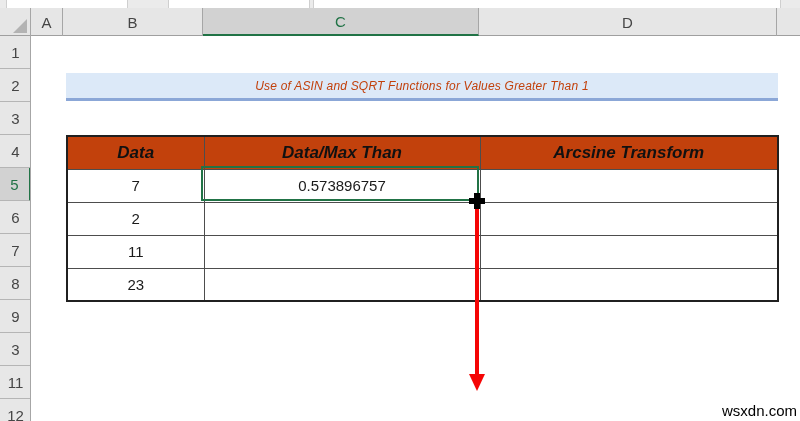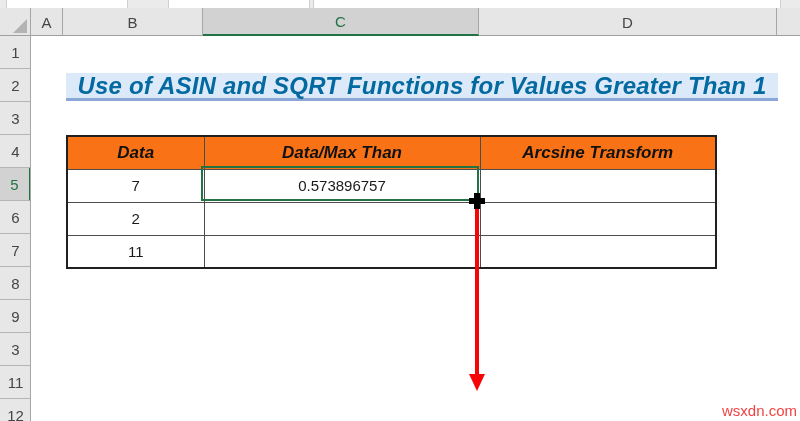--- a/index.html
+++ b/index.html
@@ -21,41 +21,41 @@
                 border-left:14px solid transparent; border-bottom:14px solid #b3b3b3; }
   
   .row-headers{ position:absolute; left:0; top:36px; width:31px; height:385px; overflow:hidden; background:#e7e7e7; border-right:1px solid #a6a6a6; }
   .row-h{ width:31px; height:33px; border-bottom:1px solid #b5b5b5; display:flex; align-items:center; justify-content:center;
           font-size:15px; color:#454545; }
   .row-h.sel{ background:#d2d2d2; color:#217346; border-right:2px solid #217346; }
   
   .title-bar{ position:absolute; left:66px; top:73px; width:712px; height:28px;
               background:#dce9f8; border-bottom:3px solid #8ba7d7;
               display:flex; align-items:center; justify-content:center; }
-  .title-bar span{ font-size:24px; font-weight:bold; font-style:italic; color:#0369a1; letter-spacing:0.2px; }
+  .title-bar span{ font-size:12px; font-weight:normal; font-style:italic; color:#c2410c; letter-spacing:0.2px; }
   
   table.sheet{ position:absolute; left:66px; top:135px; border-collapse:collapse; table-layout:fixed; }
   table.sheet td{ border:1px solid #4d4d4d; height:33px; text-align:center; vertical-align:middle;
                   font-size:15px; color:#1b1b1b; background:#ffffff; overflow:hidden; }
-  table.sheet tr.thead td{ background:#f97316; font-weight:bold; font-style:italic; font-size:17px; color:#111111; }
+  table.sheet tr.thead td{ background:#c2410c; font-weight:bold; font-style:italic; font-size:17px; color:#111111; }
   table.sheet{ border:2px solid #202020; }
-  td.colB{ width:137px; } td.colC{ width:276px; } td.colD{ width:236px;margin-top:32px; }
+  td.colB{ width:137px; } td.colC{ width:276px; } td.colD{ width:298px;margin-top:32px; }
   
   .sel-box{ position:absolute; left:201px; top:166px; width:278px; height:35px;
             border:2px solid #217346; pointer-events:none; }
   
   .plus-cursor{ position:absolute; left:469px; top:193px; width:16px; height:16px; }
   .plus-cursor .v{ position:absolute; left:5px; top:0; width:6px; height:16px; background:#000; }
   .plus-cursor .h{ position:absolute; left:0; top:5px; width:16px; height:6px; background:#000; }
   
   .arrow-line{ position:absolute; left:475px; top:209px; width:4px; height:166px; background:#f50505; }
   .arrow-head{ position:absolute; left:469px; top:374px; width:0; height:0;
                border-left:8px solid transparent; border-right:8px solid transparent; border-top:17px solid #f50505; }
   
-  .watermark{ position:absolute; left:722px; top:402px; font-size:15px; color:#ef4444; }
+  .watermark{ position:absolute; left:722px; top:402px; font-size:15px; color:#000000; }
 </style>
 </head>
 <body>
 
 <div class="screen">
 
   <div class="top-strip">
     <div class="fbar-box" style="left:6px; width:122px;"></div>
     <div class="fbar-box" style="left:168px; width:142px;"></div>
     <div class="fbar-box" style="left:313px; width:468px;"></div>
@@ -106,20 +106,25 @@
     <tr>
       <td class="colB">2</td>
       <td class="colC"></td>
       <td class="colD"></td>
     </tr>
     <tr>
       <td class="colB">11</td>
       <td class="colC"></td>
       <td class="colD"></td>
     </tr>
+    <tr>
+      <td class="colB">23</td>
+      <td class="colC"></td>
+      <td class="colD"></td>
+    </tr>
   </tbody>
     </table>
 
   <div class="sel-box"></div>
 
   <div class="plus-cursor">
     <div class="v"></div>
     <div class="h"></div>
   </div>
 

